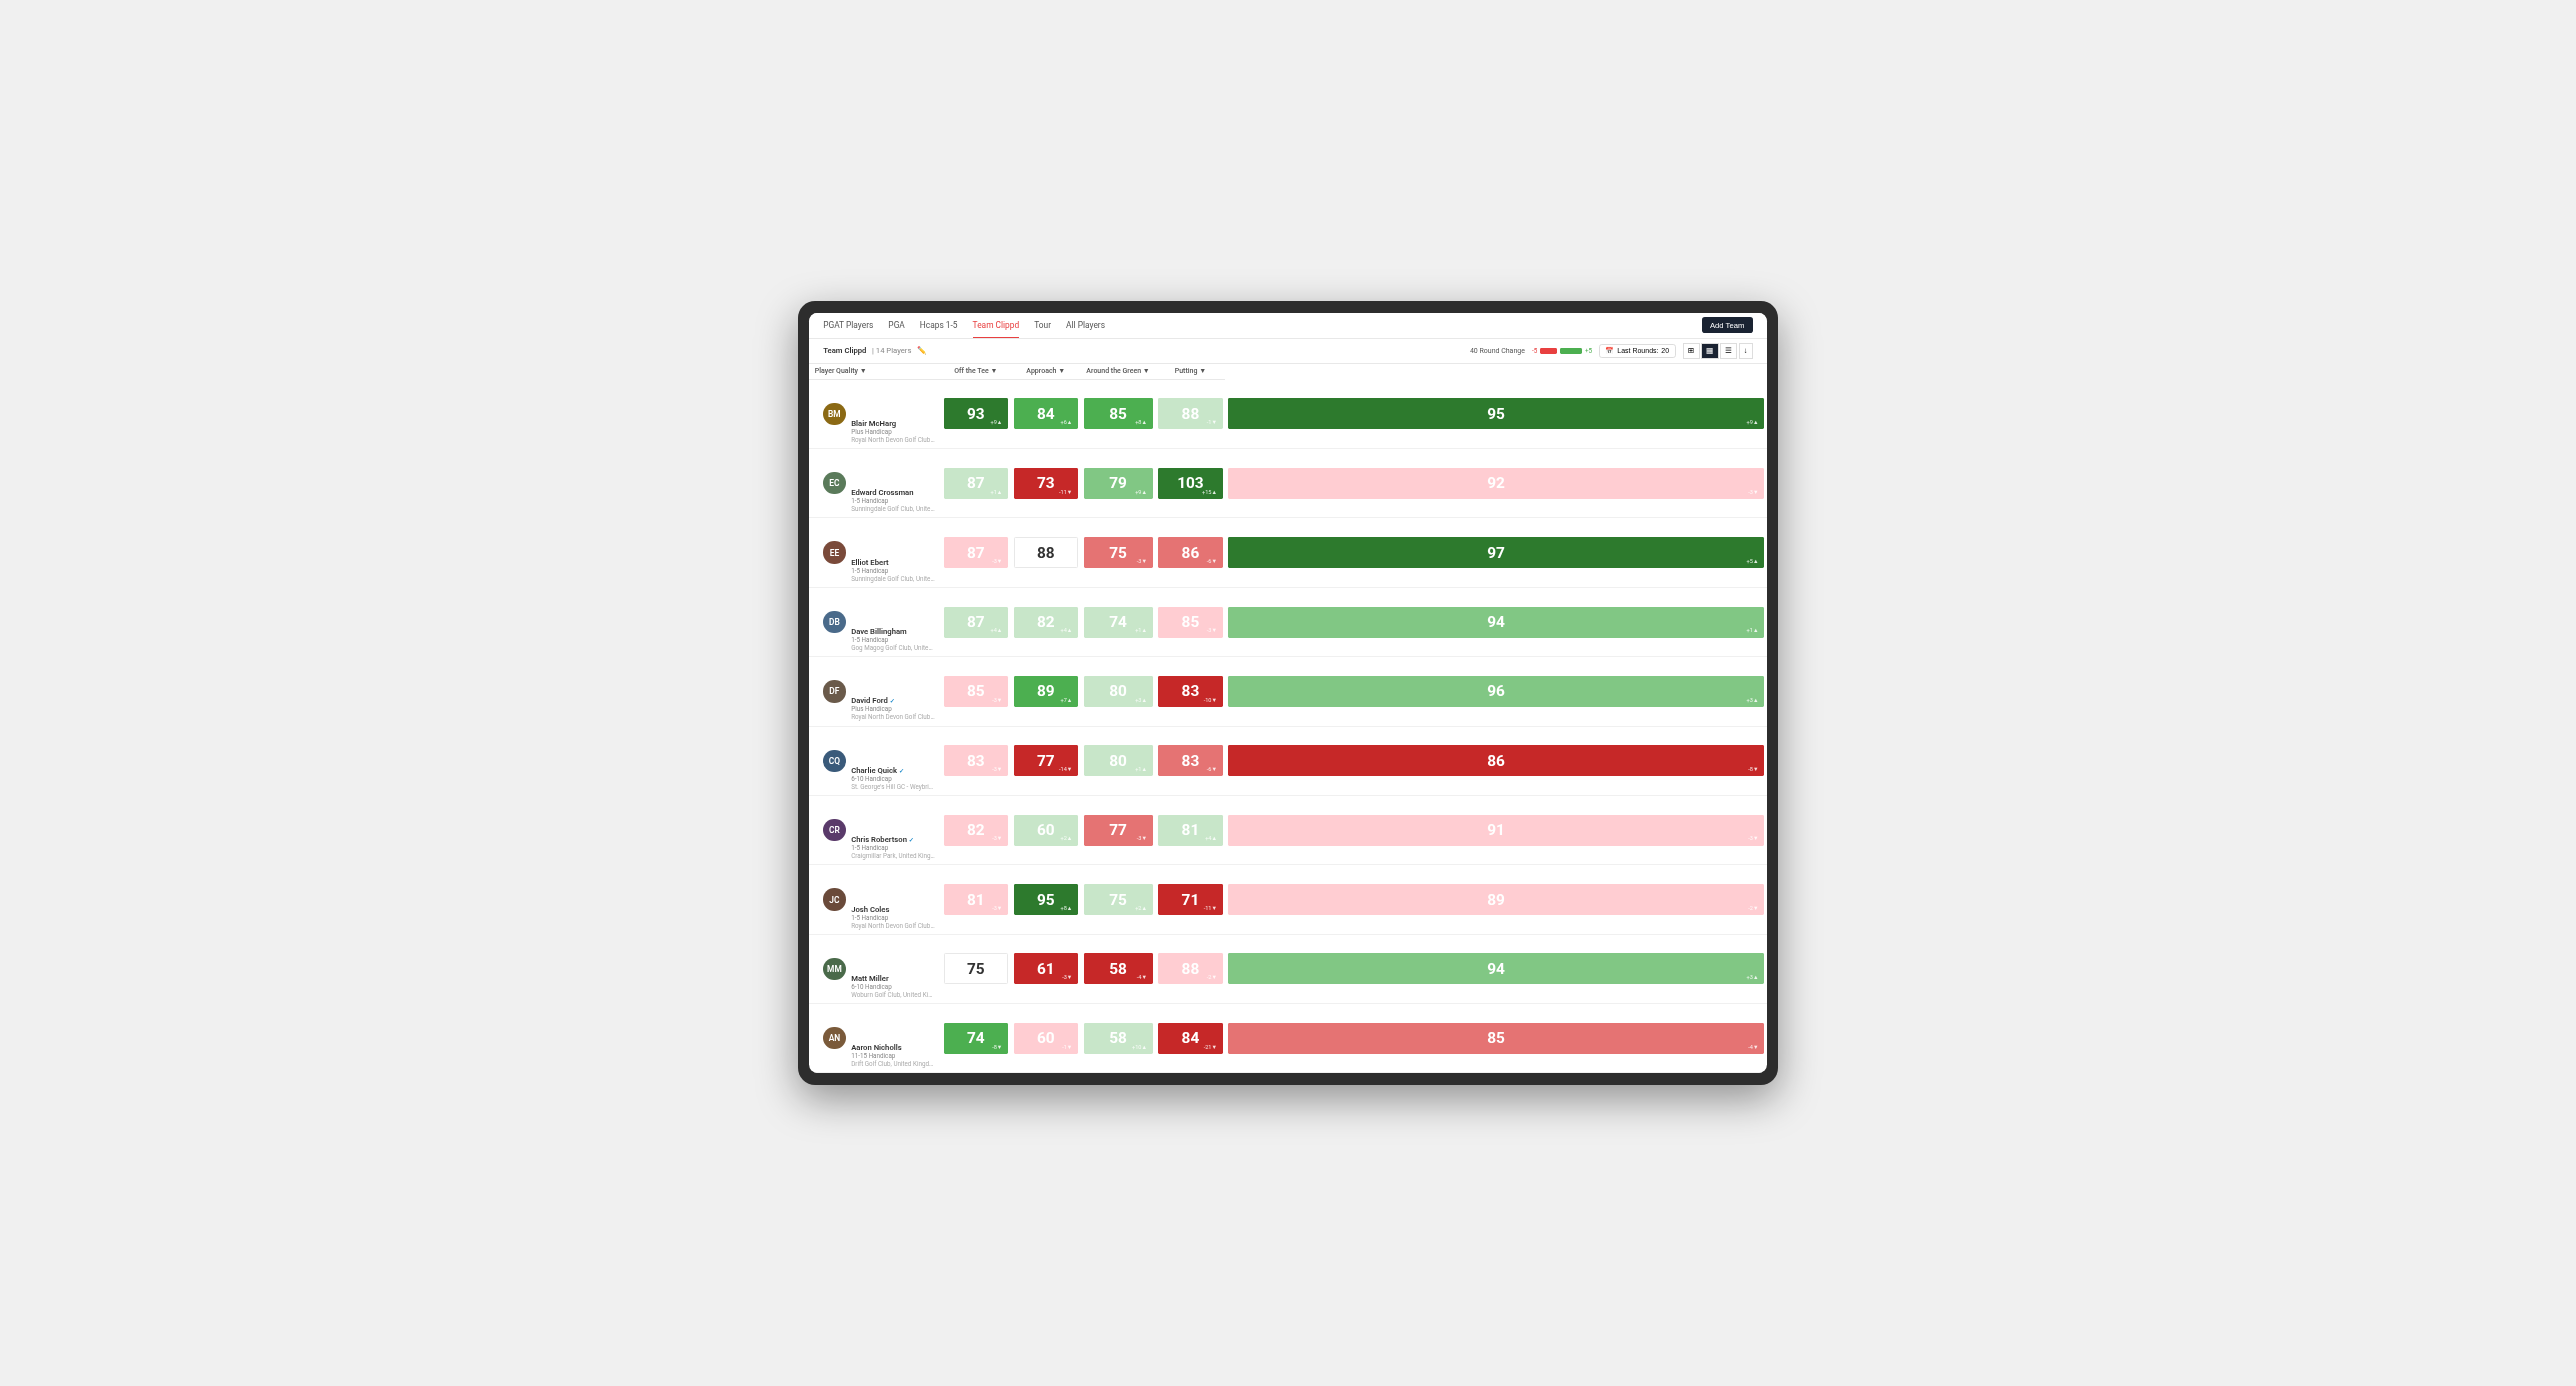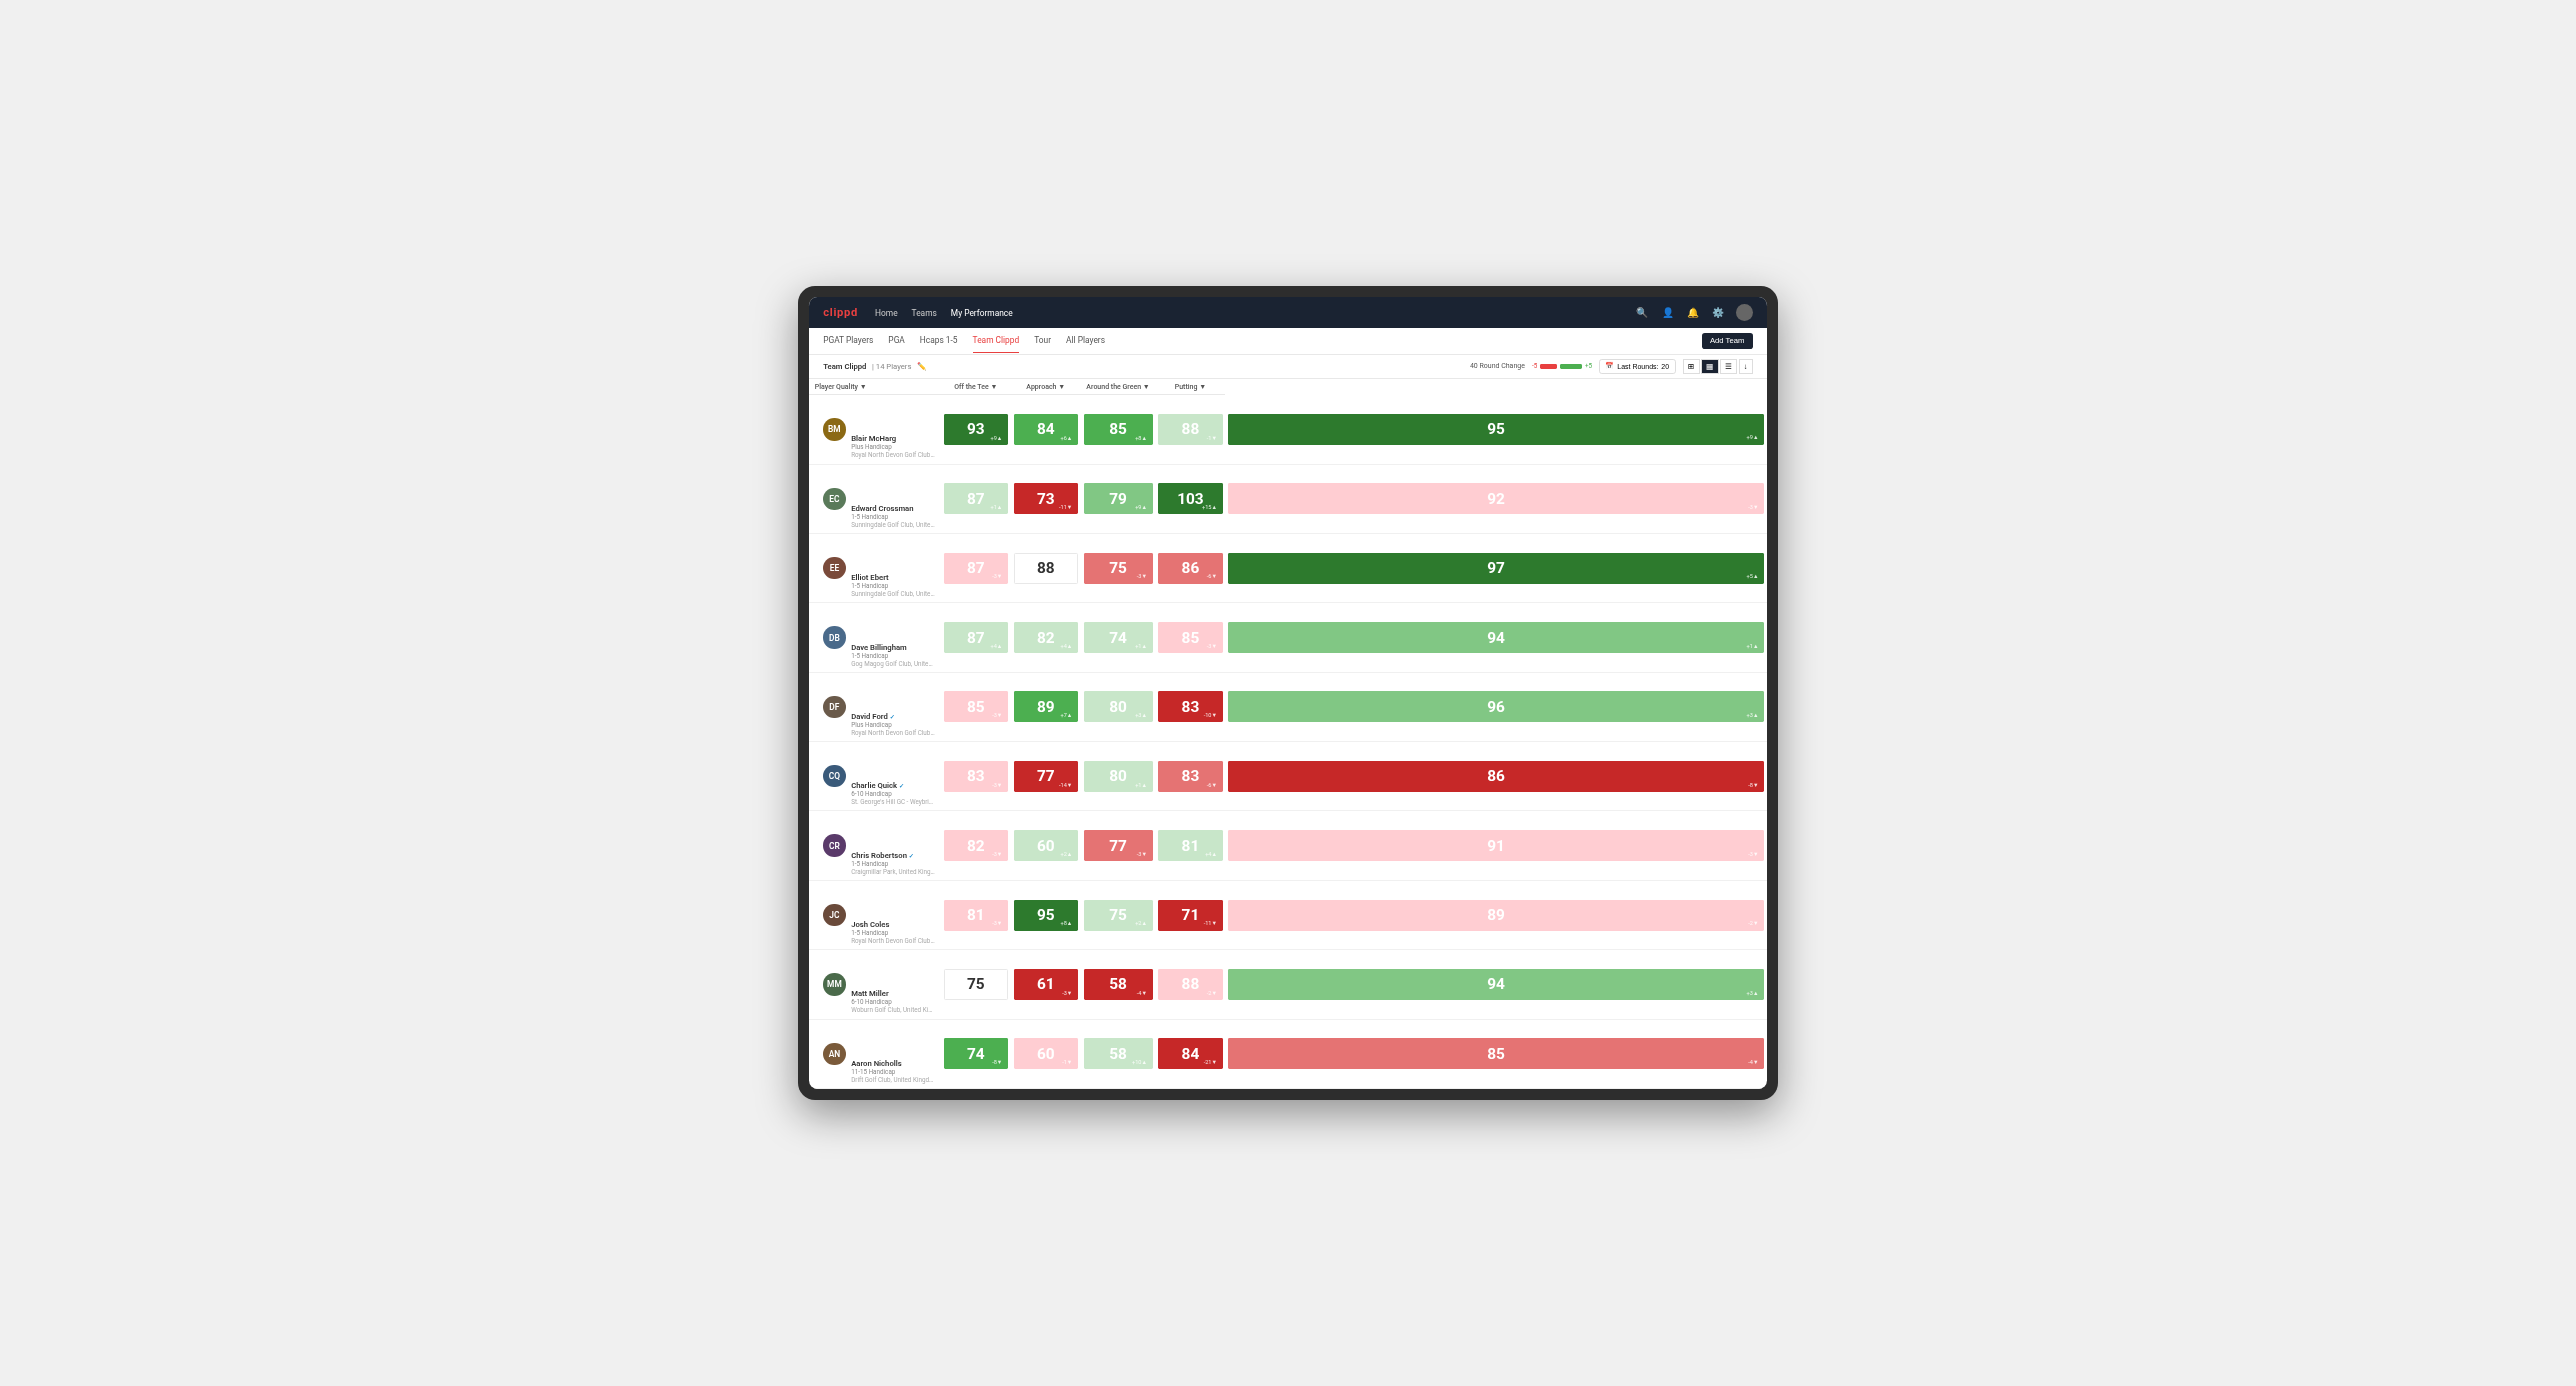--- a/index.html
+++ b/index.html
@@ -365,35 +365,20 @@
   </style>
 </head>
 <body>
 
 <div class="page-wrapper">
 
   <div class="tablet-wrapper" style="flex:1; position:relative;">
     <div class="tablet-frame">
       <div class="tablet-screen">
 
-        <nav class="top-nav">
-          <span class="nav-logo">clippd</span>
-          <div class="nav-links">
-            <span class="nav-link">Home</span>
-            <span class="nav-link">Teams</span>
-            <span class="nav-link active">My Performance</span>
-          </div>
-          <div class="nav-icons">
-            <div class="nav-icon">🔍</div>
-            <div class="nav-icon">👤</div>
-            <div class="nav-icon">🔔</div>
-            <div class="nav-icon">⚙️</div>
-            <div class="avatar-circle"></div>
-          </div>
-        </nav>
 
         <nav class="sub-nav">
           <span class="sub-nav-link">PGAT Players</span>
           <span class="sub-nav-link">PGA</span>
           <span class="sub-nav-link">Hcaps 1-5</span>
           <span class="sub-nav-link active">Team Clippd</span>
           <span class="sub-nav-link">Tour</span>
           <span class="sub-nav-link">All Players</span>
           <div class="sub-nav-right">
             <button class="add-team-btn">Add Team</button>

